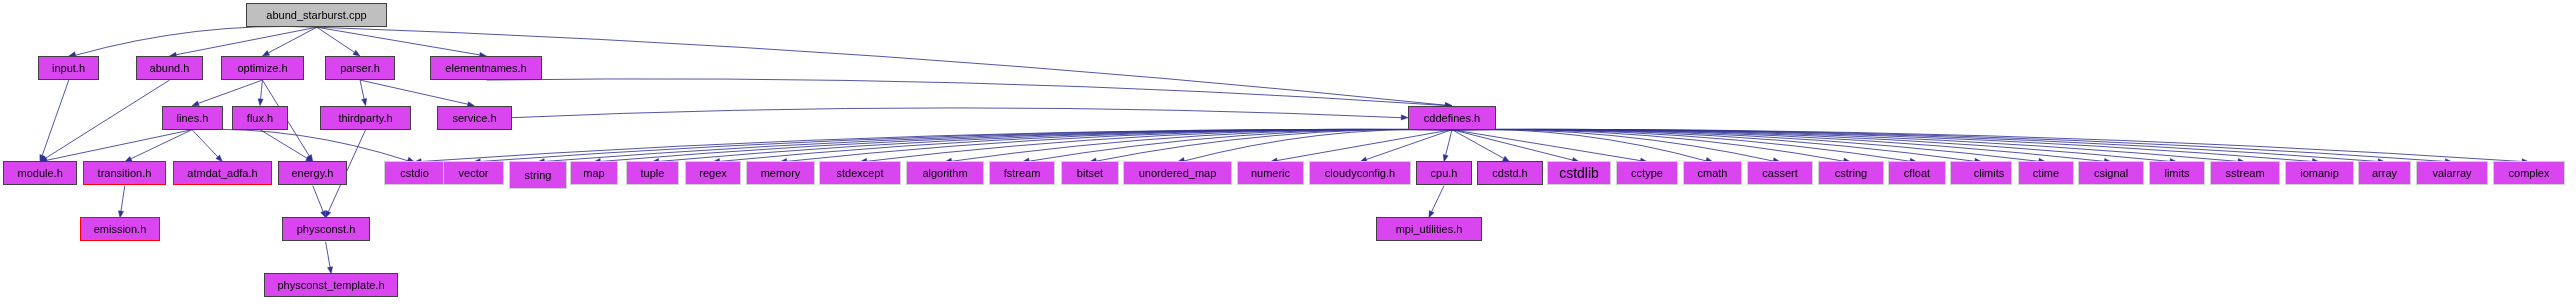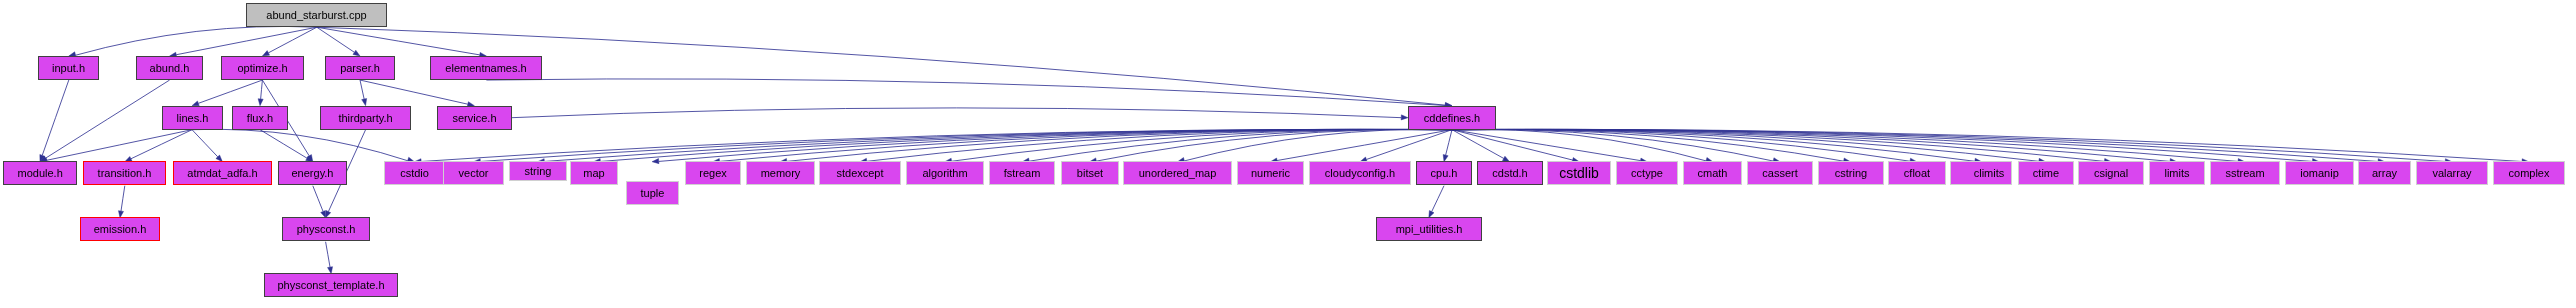--- a/index.html
+++ b/index.html
@@ -154,23 +154,23 @@
       <div class="node " style="left: 232px; top: 106px; width: 56px; height: 24px; font-size: 11px;">flux.h</div>
       <div class="node " style="left: 320px; top: 106px; width: 91px; height: 24px; font-size: 11px;">thirdparty.h</div>
       <div class="node " style="left: 437px; top: 106px; width: 75px; height: 24px; font-size: 11px;">service.h</div>
       <div class="node " style="left: 1408px; top: 106px; width: 88px; height: 24px; font-size: 11px;">cddefines.h</div>
       <div class="node " style="left: 3.2px; top: 161px; width: 74px; height: 24px; font-size: 11px;">module.h</div>
       <div class="node red" style="left: 83px; top: 161px; width: 83px; height: 24px; font-size: 11px;">transition.h</div>
       <div class="node red" style="left: 173px; top: 161px; width: 99px; height: 24px; font-size: 11px;">atmdat_adfa.h</div>
       <div class="node " style="left: 278px; top: 161px; width: 69px; height: 24px; font-size: 11px;">energy.h</div>
       <div class="node lite" style="left: 384px; top: 161px; width: 61px; height: 24px; font-size: 11px;">cstdio</div>
       <div class="node lite" style="left: 443px; top: 161px; width: 61px; height: 24px; font-size: 11px;">vector</div>
-      <div class="node lite" style="left: 509px; top: 161px; width: 58px; height: 20px; font-size: 11px;">string</div>
+      <div class="node lite" style="left: 509px; top: 161px; width: 58px; height: 28px; font-size: 11px;">string</div>
       <div class="node lite" style="left: 570px; top: 161px; width: 48px; height: 24px; font-size: 11px;">map</div>
-      <div class="node lite" style="left: 626px; top: 161px; width: 53px; height: 24px; font-size: 11px; margin-top: 20px;">tuple</div>
+      <div class="node lite" style="left: 626px; top: 161px; width: 53px; height: 24px; font-size: 11px;">tuple</div>
       <div class="node lite" style="left: 685px; top: 161px; width: 56px; height: 24px; font-size: 11px;">regex</div>
       <div class="node lite" style="left: 746px; top: 161px; width: 69px; height: 24px; font-size: 11px;">memory</div>
       <div class="node lite" style="left: 819px; top: 161px; width: 82px; height: 24px; font-size: 11px;">stdexcept</div>
       <div class="node lite" style="left: 906px; top: 161px; width: 78px; height: 24px; font-size: 11px;">algorithm</div>
       <div class="node lite" style="left: 989px; top: 161px; width: 66px; height: 24px; font-size: 11px;">fstream</div>
       <div class="node lite" style="left: 1061px; top: 161px; width: 58px; height: 24px; font-size: 11px;">bitset</div>
       <div class="node lite" style="left: 1123px; top: 161px; width: 109px; height: 24px; font-size: 11px;">unordered_map</div>
       <div class="node lite" style="left: 1237px; top: 161px; width: 67px; height: 24px; font-size: 11px;">numeric</div>
       <div class="node lite" style="left: 1309px; top: 161px; width: 102px; height: 24px; font-size: 11px;">cloudyconfig.h</div>
       <div class="node " style="left: 1416px; top: 161px; width: 56px; height: 24px; font-size: 11px;">cpu.h</div>

